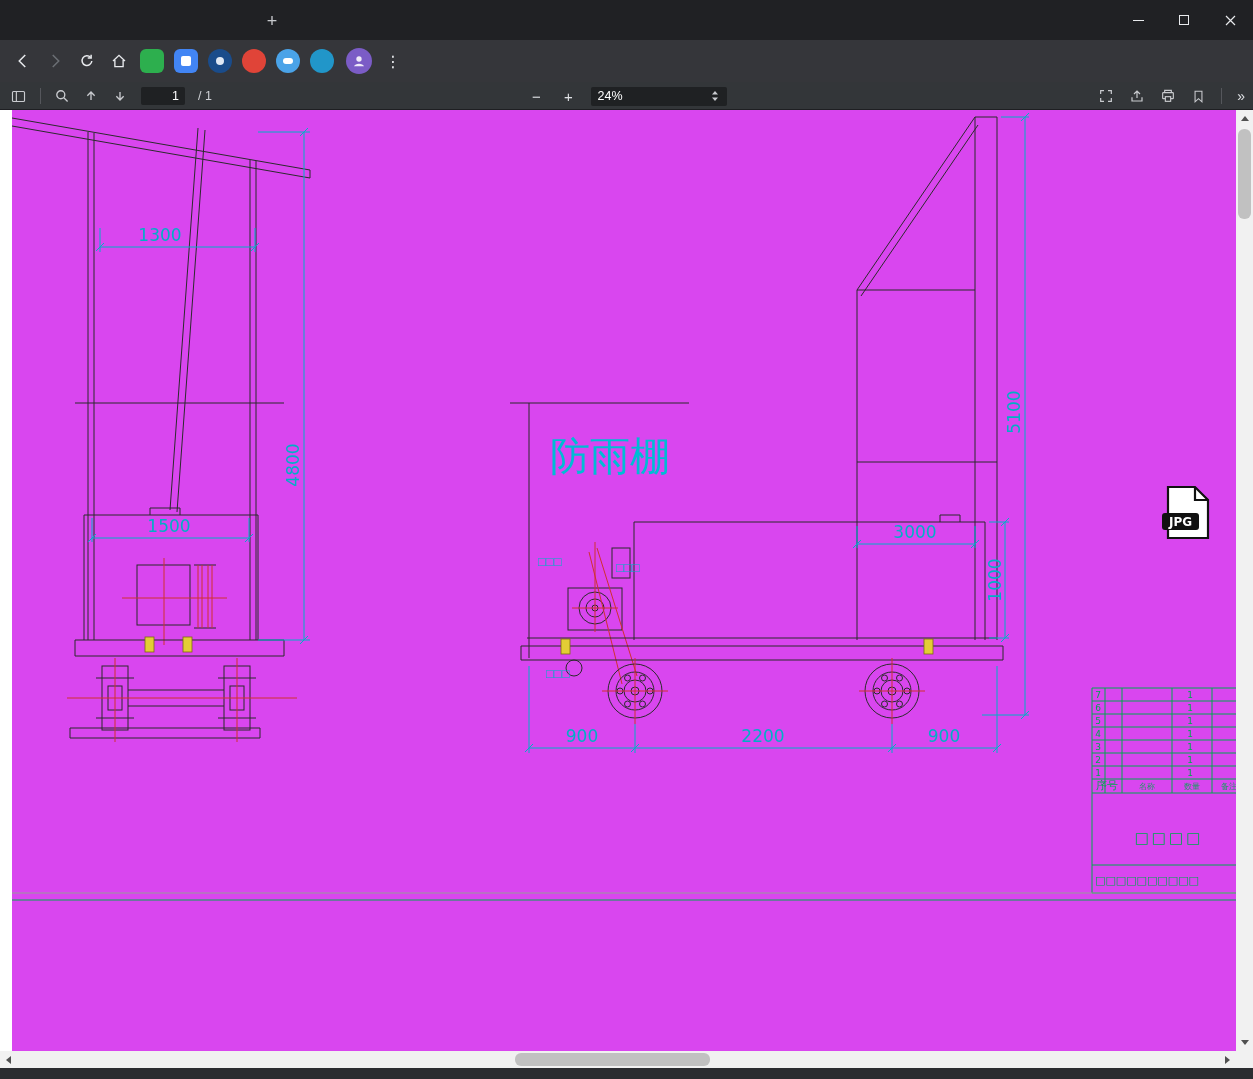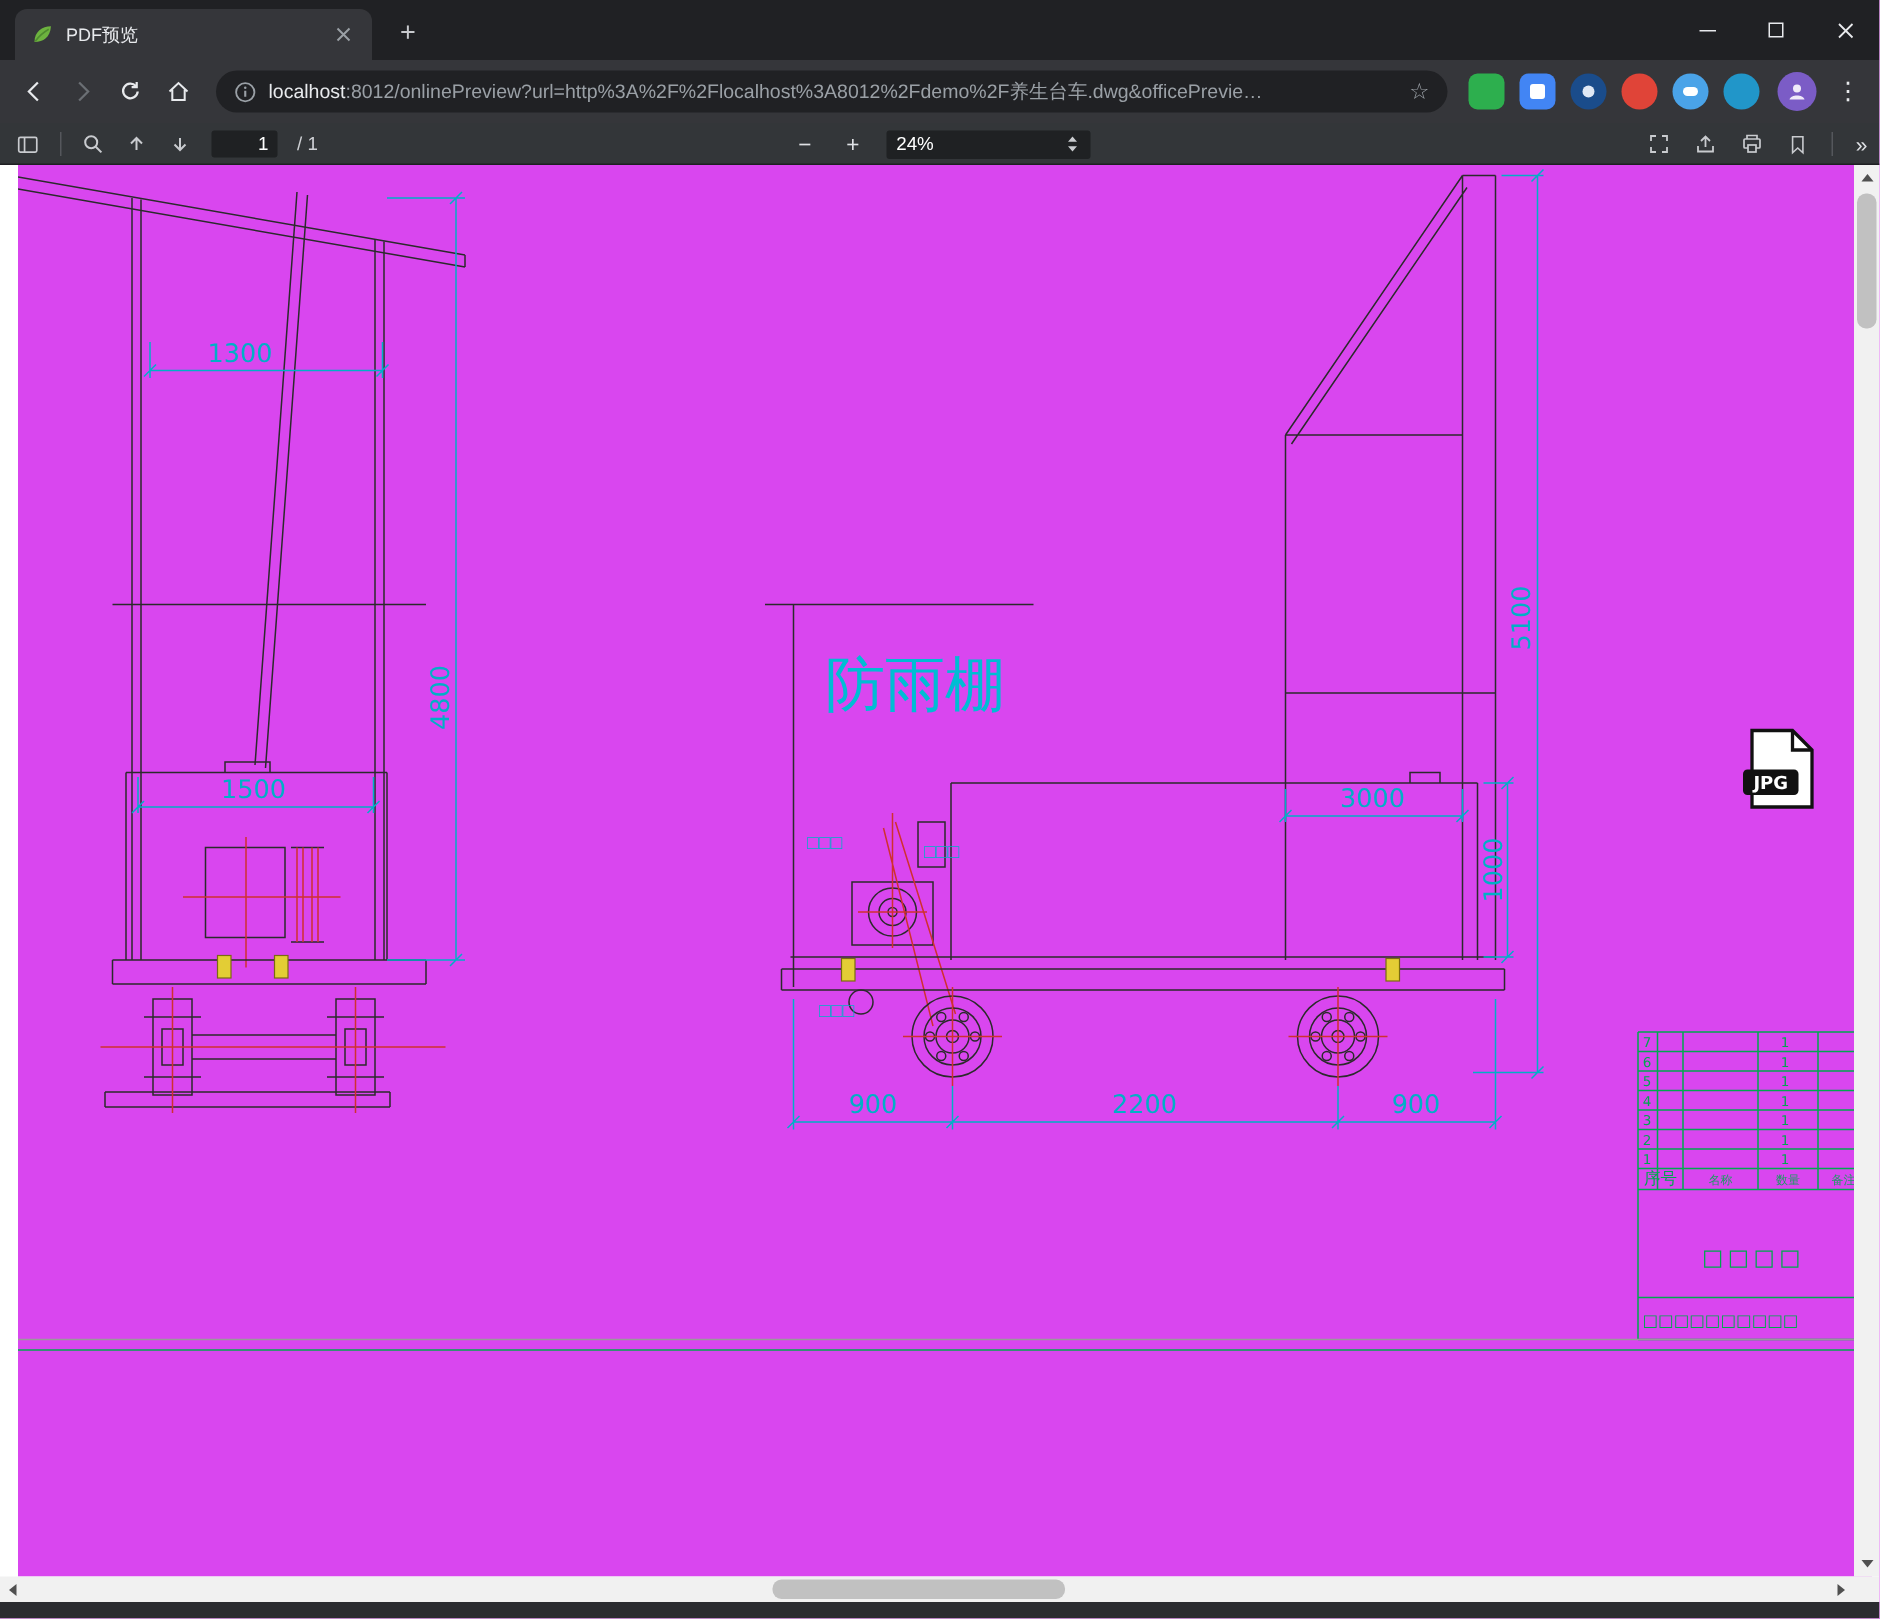--- a/index.html
+++ b/index.html
@@ -75,32 +75,20 @@
   .tri-up{width:0;height:0;border-left:4px solid transparent;border-right:4px solid transparent;border-bottom:5px solid #505050}
   .tri-down{width:0;height:0;border-left:4px solid transparent;border-right:4px solid transparent;border-top:5px solid #505050}
   .tri-left{width:0;height:0;border-top:4px solid transparent;border-bottom:4px solid transparent;border-right:5px solid #505050}
   .tri-right{width:0;height:0;border-top:4px solid transparent;border-bottom:4px solid transparent;border-left:5px solid #505050}
   .bottomstrip{position:absolute;left:0;top:1068px;width:1253px;height:11px;background:#2b2c30}
 </style>
 </head>
 <body>
 
 <div class="titlebar">
-  <div class="tab">
-    <svg width="16" height="16" viewBox="0 0 16 16">
-      <path d="M3,13 C3,6 8,2.5 14,2.5 C13.3,10 9,13 3,13 Z" fill="#6db33f"></path>
-      <path d="M3.5,12.5 C6,9 9,6.5 12.5,4.5" stroke="#4e8b2f" stroke-width="1" fill="none"></path>
-    </svg>
-    <span class="tab-title">PDF预览</span>
-    <span class="tab-close">
-      <svg width="10" height="10" viewBox="0 0 10 10">
-          <path d="M1,1 L9,9 M9,1 L1,9" stroke="#9aa0a6" stroke-width="1.3"></path>
-        </svg>
-    </span>
-  </div>
   <div class="newtab">+</div>
   <div class="wincontrols">
     <div class="winbtn">
         <span class="min-glyph"></span>
       </div>
     <div class="winbtn">
         <span class="max-glyph"></span>
       </div>
     <div class="winbtn">
       <svg width="11" height="11" viewBox="0 0 11 11">
@@ -124,29 +112,20 @@
   <div class="navbtn">
     <svg width="18" height="18" viewBox="0 0 24 24">
       <path d="M18.4,12 A6.5,6.5 0 1 1 16.8,7.2" stroke="#e8eaed" stroke-width="2" fill="none"></path>
       <path d="M17.5,3.5 V8 H13" stroke="#e8eaed" stroke-width="2" fill="none"></path>
     </svg>
   </div>
   <div class="navbtn">
     <svg width="18" height="18" viewBox="0 0 24 24">
       <path d="M4,12 L12,4.5 L20,12 M6.5,10.5 V19.5 H17.5 V10.5" stroke="#e8eaed" stroke-width="1.8" fill="none"></path>
     </svg>
-  </div>
-  <div class="urlbar">
-    <svg width="15" height="15" viewBox="0 0 16 16">
-      <circle cx="8" cy="8" r="6.5" stroke="#9aa0a6" stroke-width="1.3" fill="none"></circle>
-      <path d="M8,7 V11.2" stroke="#9aa0a6" stroke-width="1.5"></path>
-        <circle cx="8" cy="4.8" r="0.9" fill="#9aa0a6"></circle>
-    </svg>
-    <span class="url-text"><span class="url-host">localhost</span><span class="url-rest">:8012/onlinePreview?url=http%3A%2F%2Flocalhost%3A8012%2Fdemo%2F养生台车.dwg&amp;officePrevie…</span></span>
-    <span class="star">☆</span>
   </div>
   <div class="ext" style="background:#2daf4e"></div>
   <div class="ext" style="background:#4285f4">
       <span style="width:10px;height:10px;background:#fff;border-radius:2px"></span>
     </div>
   <div class="ext" style="background:#1a4c8b;border-radius:50%">
       <span style="width:8px;height:8px;background:#dfe8f5;border-radius:50%"></span>
     </div>
   <div class="ext" style="background:#e04438;border-radius:50%"></div>
   <div class="ext" style="background:#4aa3e8;border-radius:50%">

